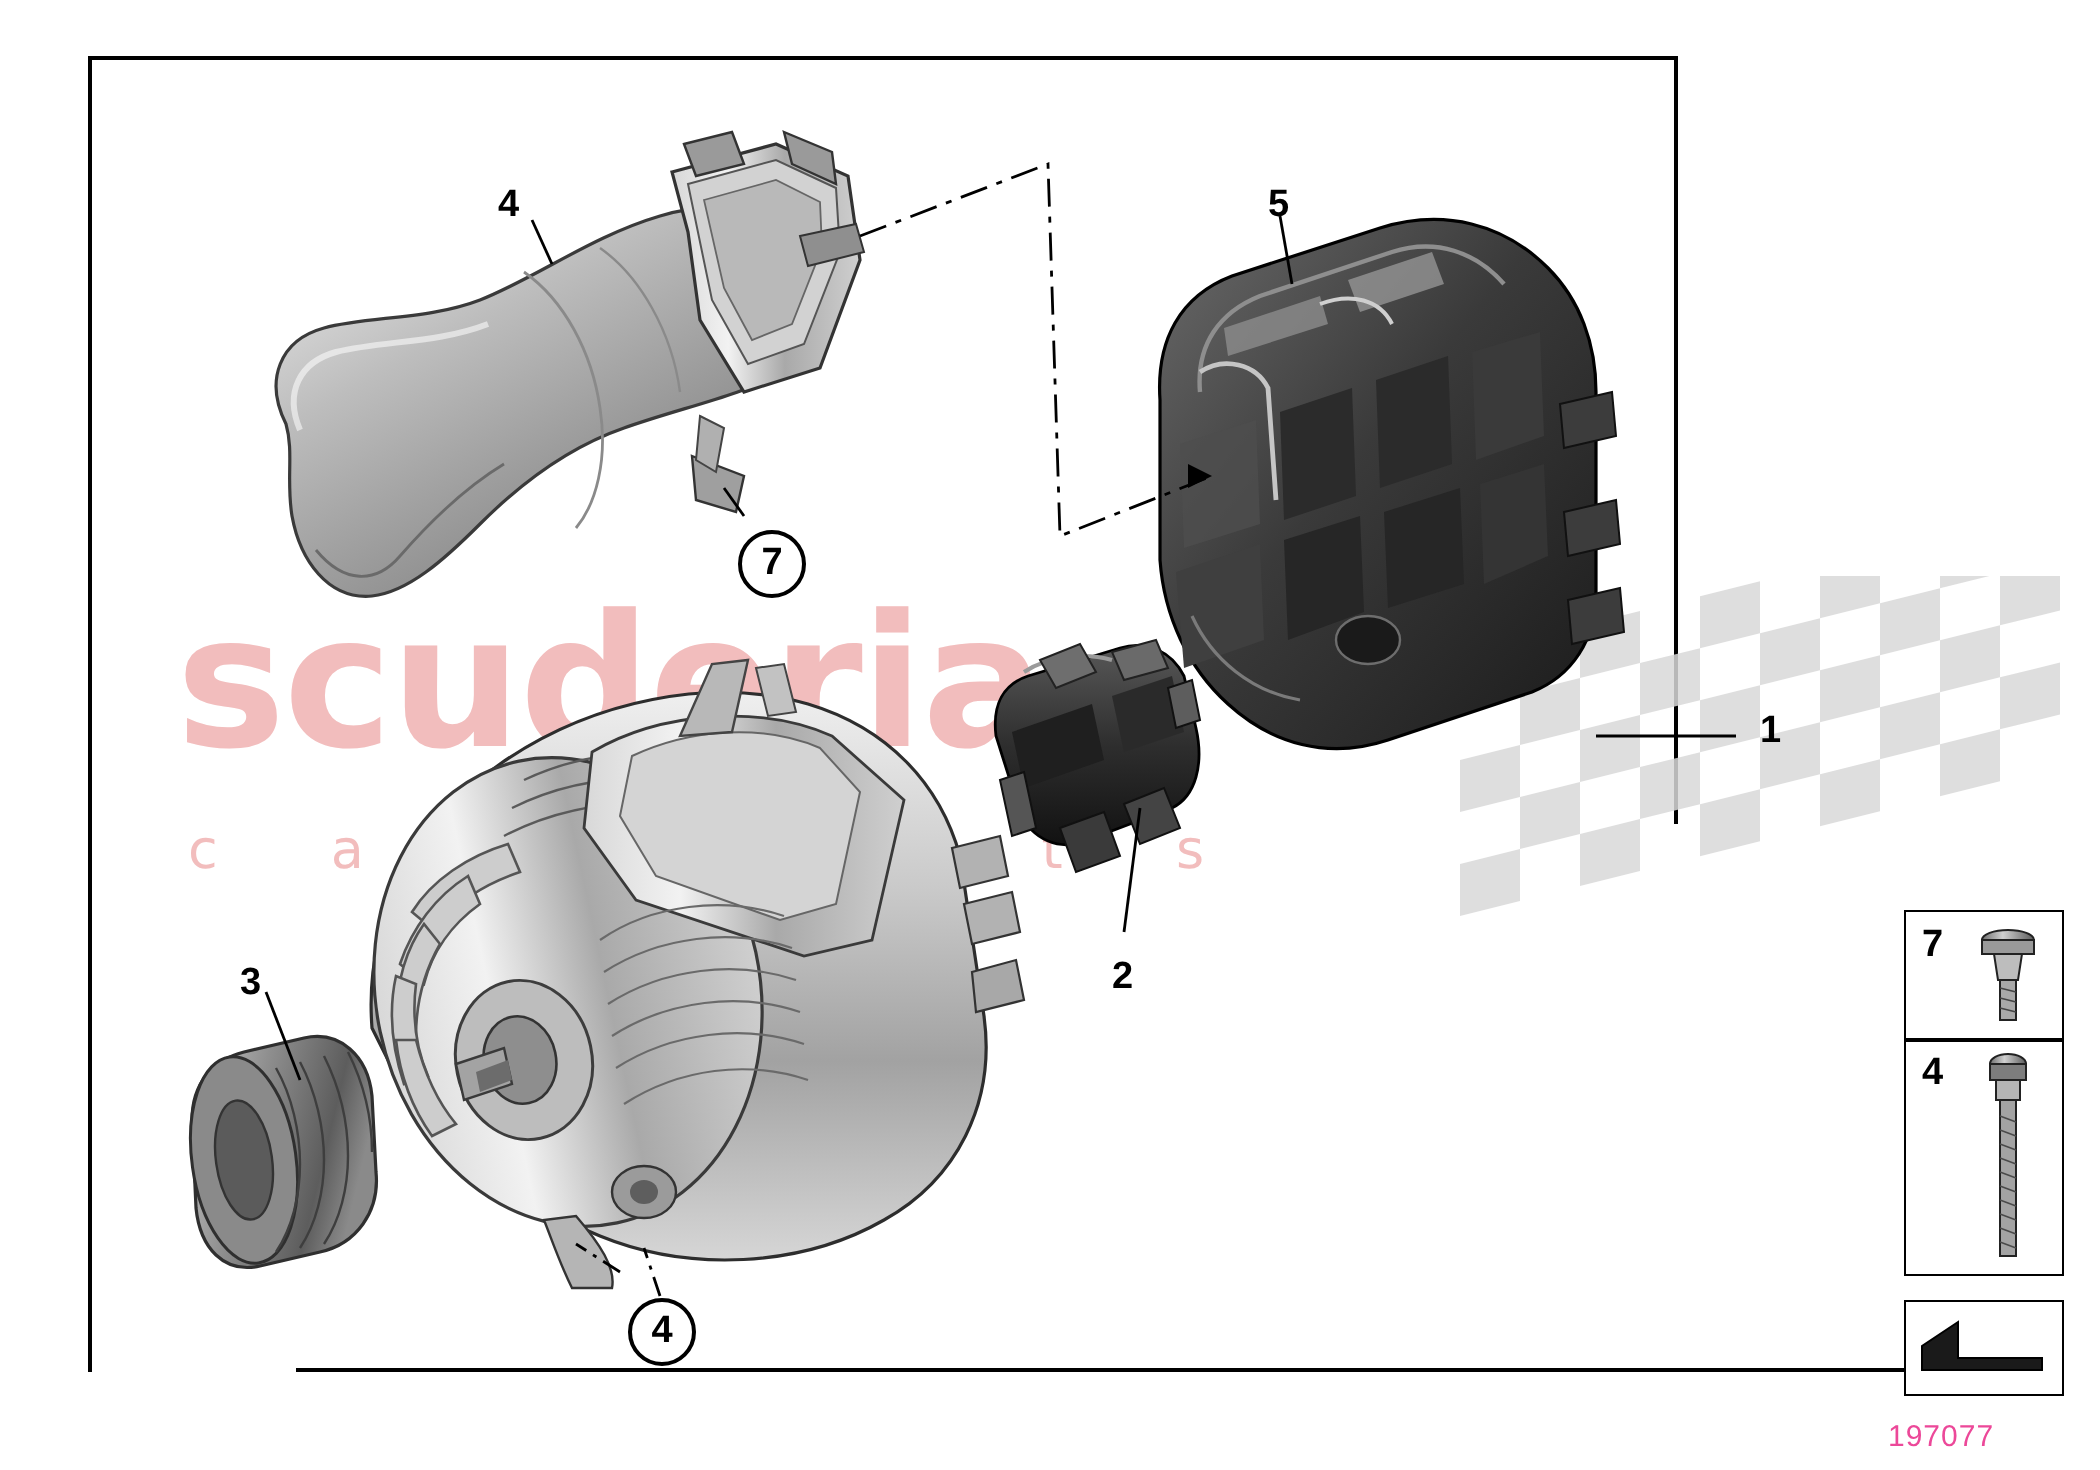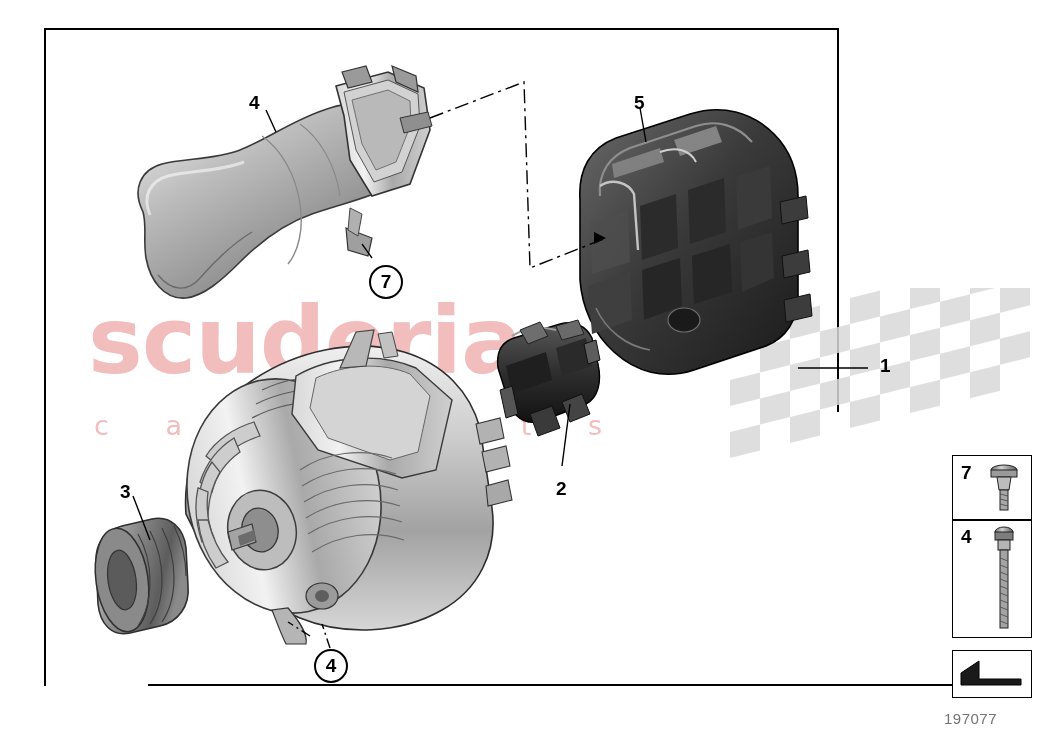--- a/index.html
+++ b/index.html
@@ -131,21 +131,21 @@
     border: 1.5px solid #000;
     box-sizing: border-box;
     background: #fff;
   }
 
   .diag-code {
     position: absolute;
     left: 944px; top: 710px;
     font-family: "Liberation Sans", sans-serif;
     font-size: 15px;
-    color: #737373;
+    color: #ec4899;
     letter-spacing: 0.5px;
   }
 
   svg.art { position: absolute; left: 0; top: 0; width: 1050px; height: 735px; pointer-events: none; }
 </style>
 </head>
 <body>
 
 <div class="sheet">
 

